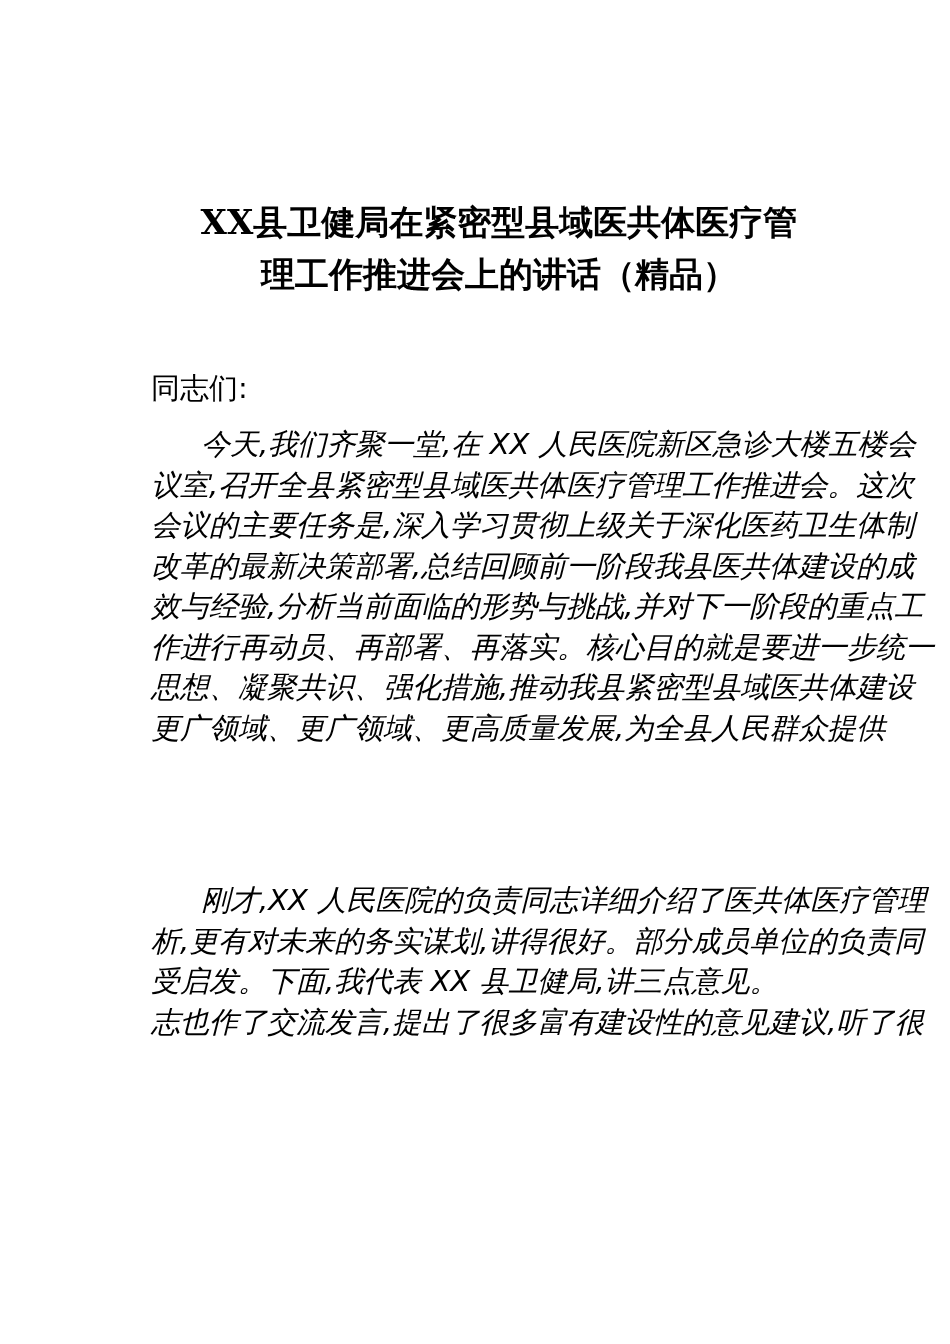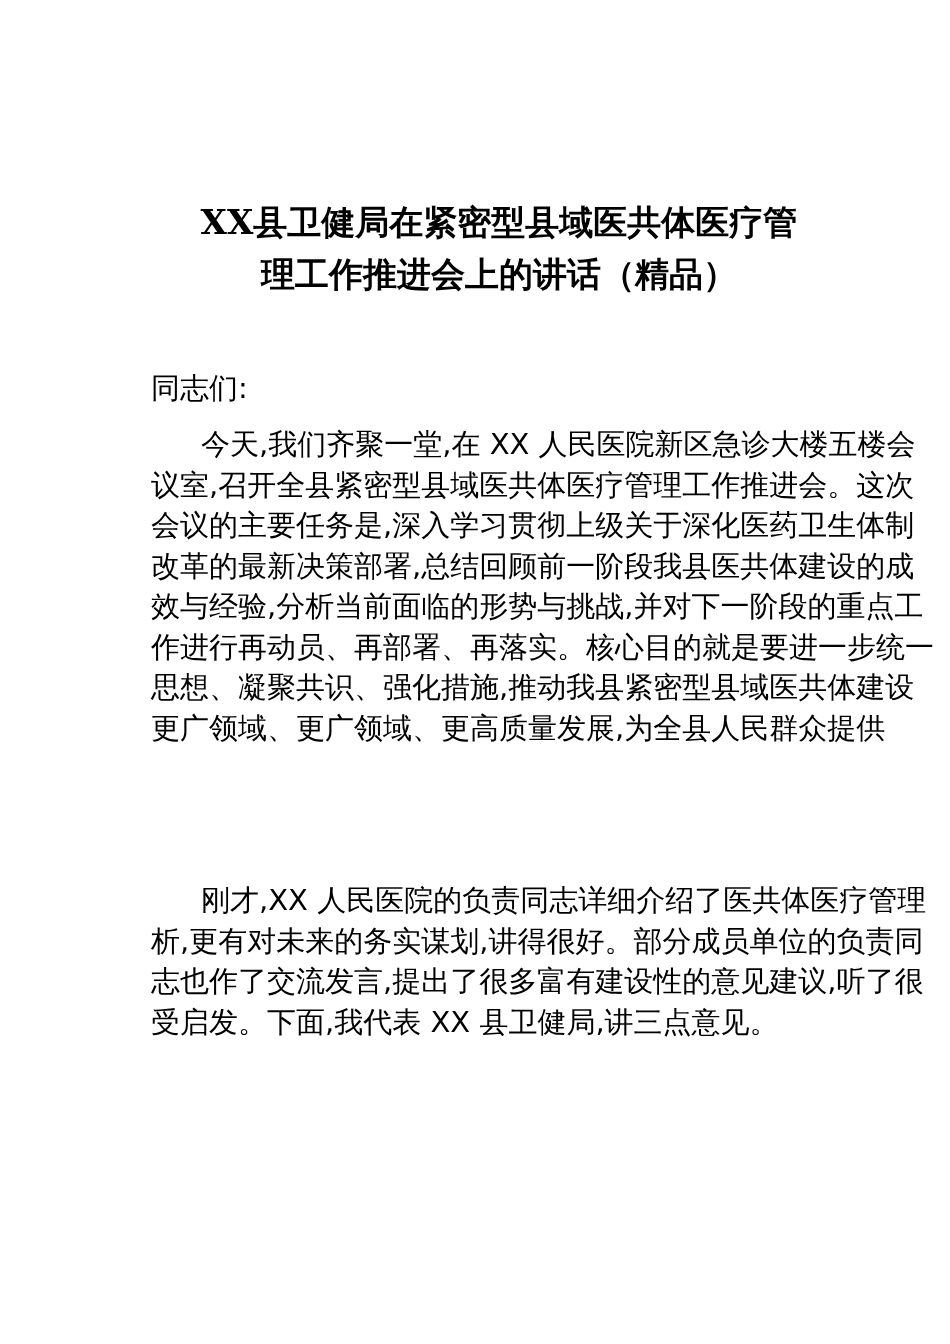--- a/index.html
+++ b/index.html
@@ -47,20 +47,21 @@
       width: 695px;
       font-size: 29px;
       line-height: 40.5px;
       margin: 0;
     }
     .salutation {
       top: 368px;
     }
     .para {
       text-indent: 0;
+      font-style: italic;
     }
     .para .line {
       display: block;
       white-space: nowrap;
     }
     .para .line.first {
       padding-left: 50px;
     }
     .p1 { top: 424px; }
     .p2 { top: 880px; }
@@ -84,17 +85,17 @@
     <span class="line">改革的最新决策部署,总结回顾前一阶段我县医共体建设的成</span>
     <span class="line">效与经验,分析当前面临的形势与挑战,并对下一阶段的重点工</span>
     <span class="line">作进行再动员、再部署、再落实。核心目的就是要进一步统一</span>
     <span class="line">思想、凝聚共识、强化措施,推动我县紧密型县域医共体建设</span>
     <span class="line">更广领域、更广领域、更高质量发展,为全县人民群众提供</span>
   </div>
 
   <div class="body-text para p2">
     <span class="line first">刚才,XX 人民医院的负责同志详细介绍了医共体医疗管理</span>
     <span class="line">析,更有对未来的务实谋划,讲得很好。部分成员单位的负责同</span>
+    <span class="line">受启发。下面,我代表 XX 县卫健局,讲三点意见。</span>
     <span class="line">志也作了交流发言,提出了很多富有建设性的意见建议,听了很</span>
-    <span class="line">受启发。下面,我代表 XX 县卫健局,讲三点意见。</span>
   </div>
 
 </div>
 
 </body></html>

